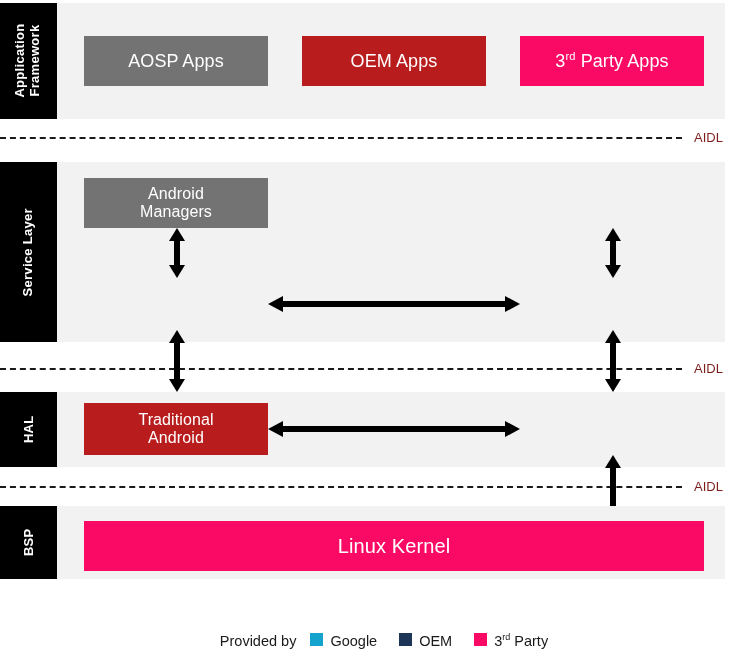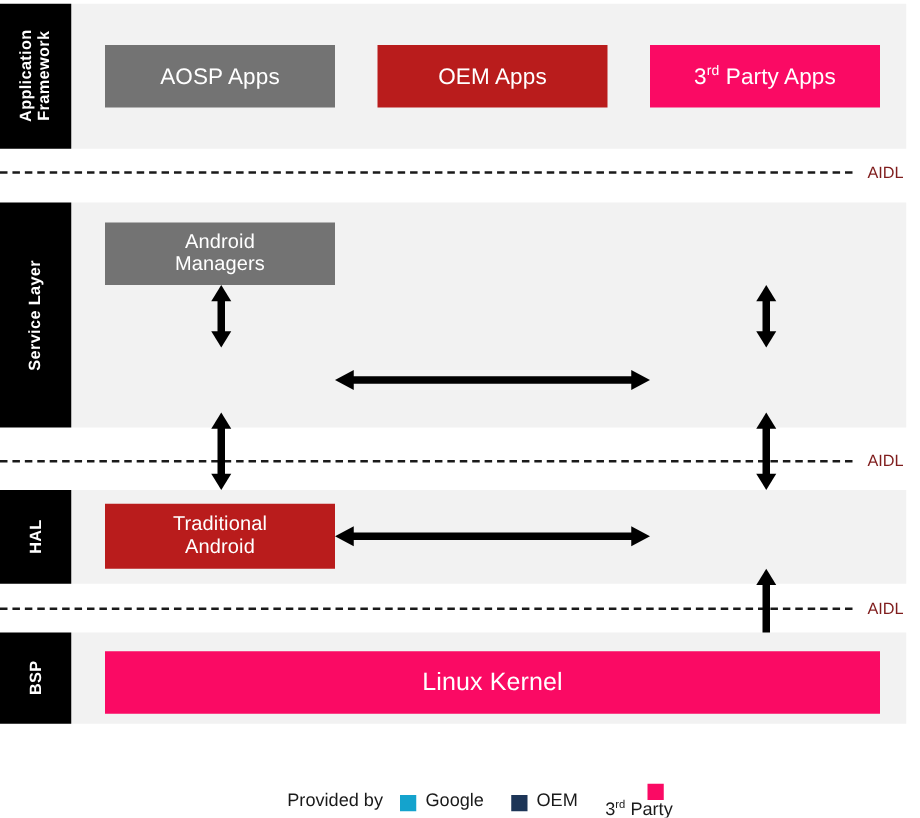--- a/index.html
+++ b/index.html
@@ -97,25 +97,25 @@
   }
   .legend-title {
     font-size: 14.5px;
     color: #1a1a1a;
     margin-right: 14px;
     white-space: nowrap;
     padding-left: 32px;
   }
   .legend-entry {
     display: flex;
-    align-items: flex-end;
+    align-items: flex-start;
     margin-right: 22px;
     white-space: nowrap;
   }
-  .legend-entry:last-child { margin-right: 0; flex-direction: column; }
+  .legend-entry:last-child { margin-right: 0; }
   .legend-swatch {
     width: 13px;
     height: 13px;
     margin-right: 7px;
     flex: 0 0 auto;
   }
   .legend-text {
     font-size: 14.5px;
     color: #1a1a1a;
   }

